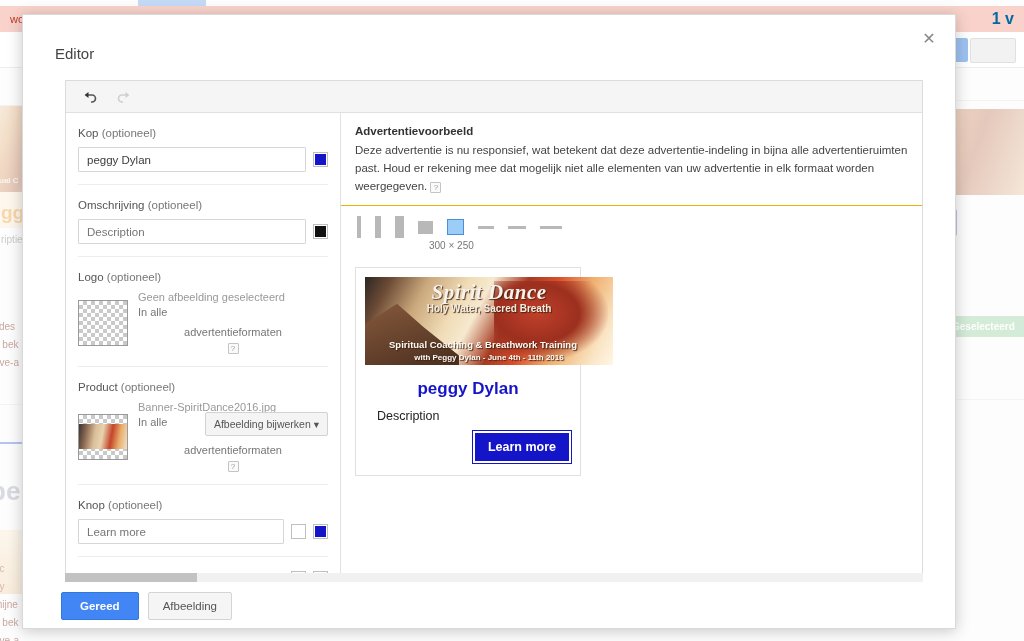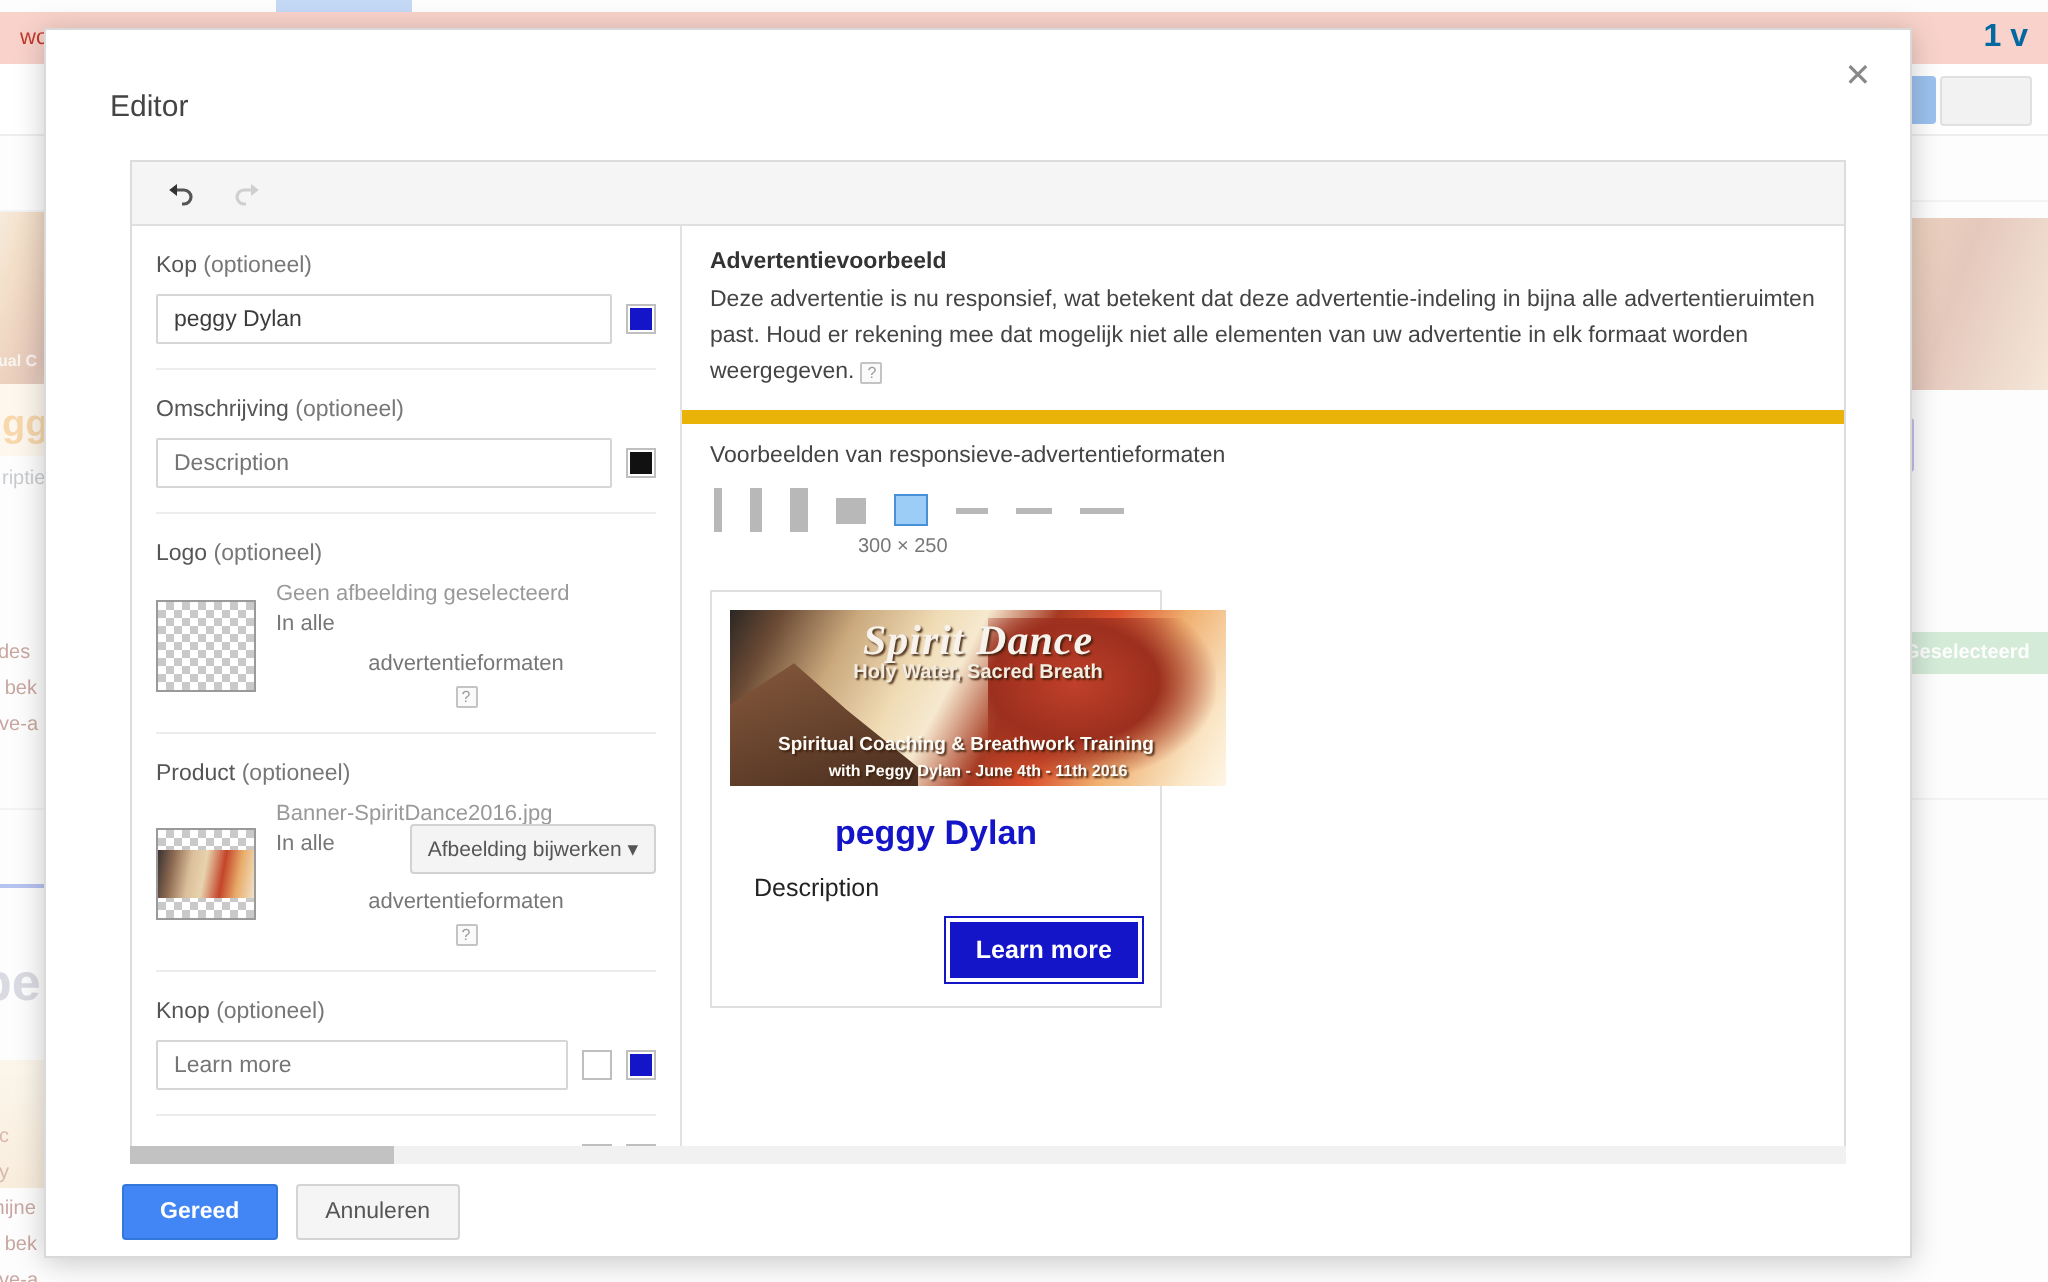--- a/index.html
+++ b/index.html
@@ -186,21 +186,21 @@
   }
   .help-q {
     display: inline-flex; align-items: center; justify-content: center;
     width: 11px; height: 11px; border: 1px solid #c4c4c4;
     font-size: 8px; color: #9b9b9b; background: #fafafa; cursor: pointer;
     border-radius: 1px;
   }
 
   
   #preview-col { flex: 1; overflow: hidden; background: #fff; position: relative; }
-  #preview-head { padding: 12px 14px 10px; border-bottom: 7px solid #eab308; }
+  #preview-head { padding: 12px 14px 10px; border-bottom: 1px solid #eab308; }
   #pv-title { font-size: 11.5px; font-weight: 700; color: #333; margin-bottom: 5px; }
   #pv-desc { font-size: 11.5px; color: #444; line-height: 1.55; }
   #pv-formats-label { font-size: 11.5px; color: #444; padding: 10px 14px 0; }
   #pv-formats { display: flex; align-items: center; gap: 14px; padding: 8px 14px 0 16px; height: 34px; }
   .fmt { cursor: pointer; background: #b8b8b8; flex: none; }
   .fmt.sel { background: #9ccdf7; border: 1px solid #4a90d9; }
   #pv-size-label {
     font-size: 10px; color: #777; padding: 0 14px 0 88px;
   }
   #pv-ad-wrap { padding: 16px 14px; }
@@ -454,21 +454,20 @@
       <div id="preview-col">
 
         <div id="preview-head">
           <div id="pv-title">Advertentievoorbeeld</div>
           <div id="pv-desc">
             <span>Deze advertentie is nu responsief, wat betekent dat deze advertentie-indeling in bijna alle advertentieruimten past. Houd er rekening mee dat mogelijk niet alle elementen van uw advertentie in elk formaat worden weergegeven.</span>
             <span class="help-q">?</span>
           </div>
         </div>
 
-        <div id="pv-formats-label">Voorbeelden van responsieve-advertentieformaten</div>
 
         <div id="pv-formats">
           <div class="fmt" style="width:4px;height:22px"></div>
           <div class="fmt" style="width:6px;height:22px"></div>
           <div class="fmt" style="width:9px;height:22px"></div>
           <div class="fmt" style="width:15px;height:13px"></div>
           <div class="fmt sel" style="width:17px;height:16px"></div>
           <div class="fmt" style="width:16px;height:3px"></div>
           <div class="fmt" style="width:18px;height:3px"></div>
           <div class="fmt" style="width:22px;height:3px"></div>
@@ -497,16 +496,16 @@
 
     </div>
   </div>
 
   <div id="h-scroll">
     <div id="h-scroll-thumb"></div>
   </div>
 
   <div id="modal-footer">
     <div id="btn-gereed">Gereed</div>
-    <div id="btn-annuleren">Annuleren</div>
+    <div id="btn-annuleren">Afbeelding</div>
   </div>
 
 </div>
 
 </body></html>

